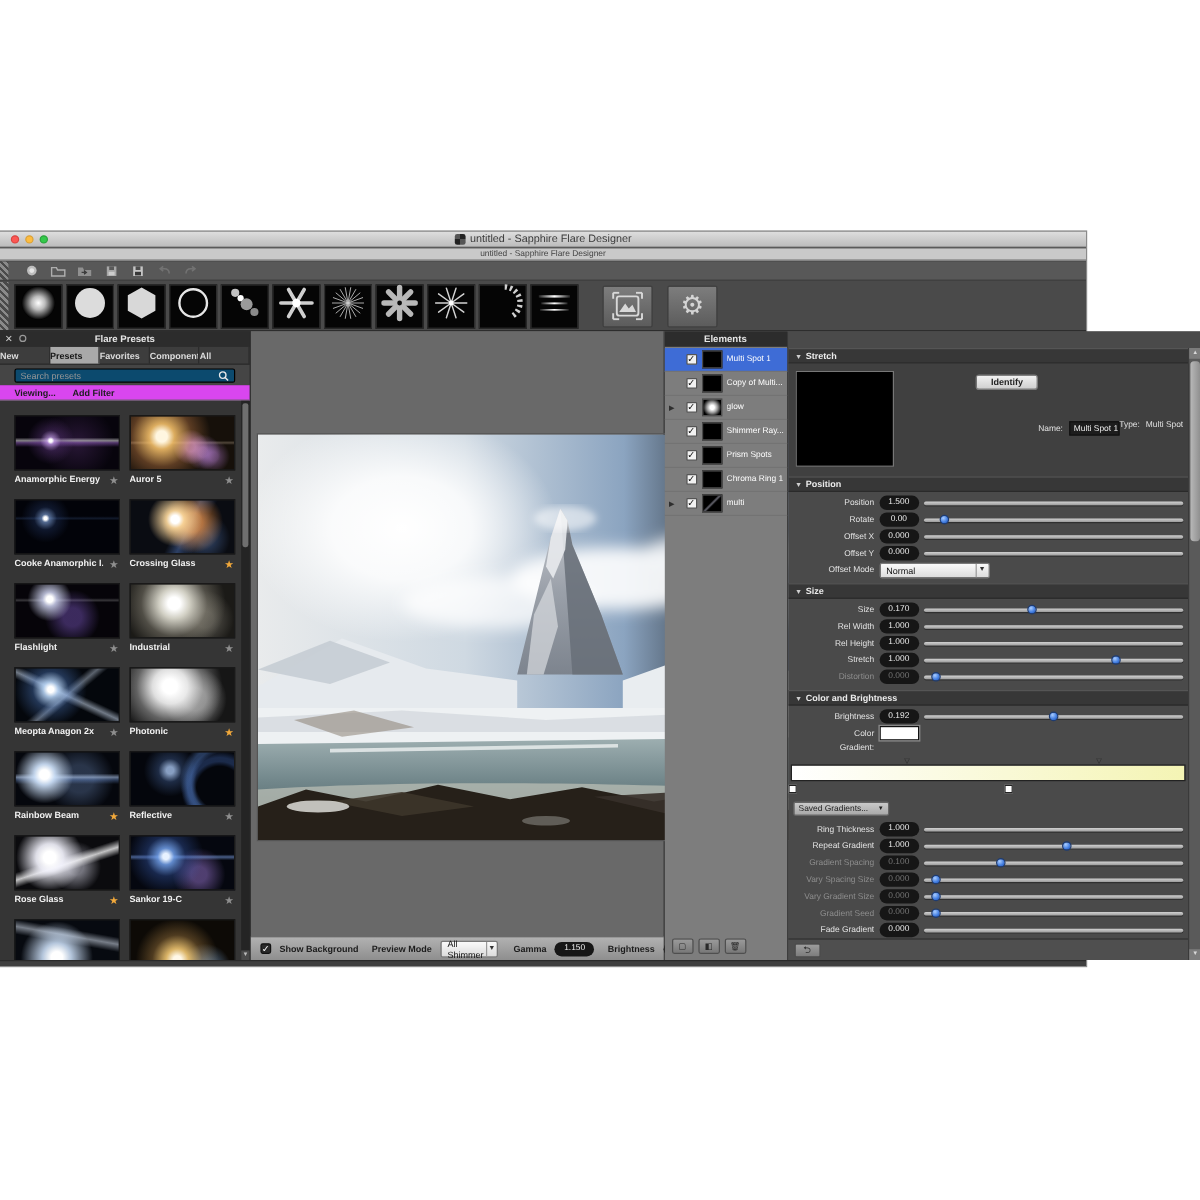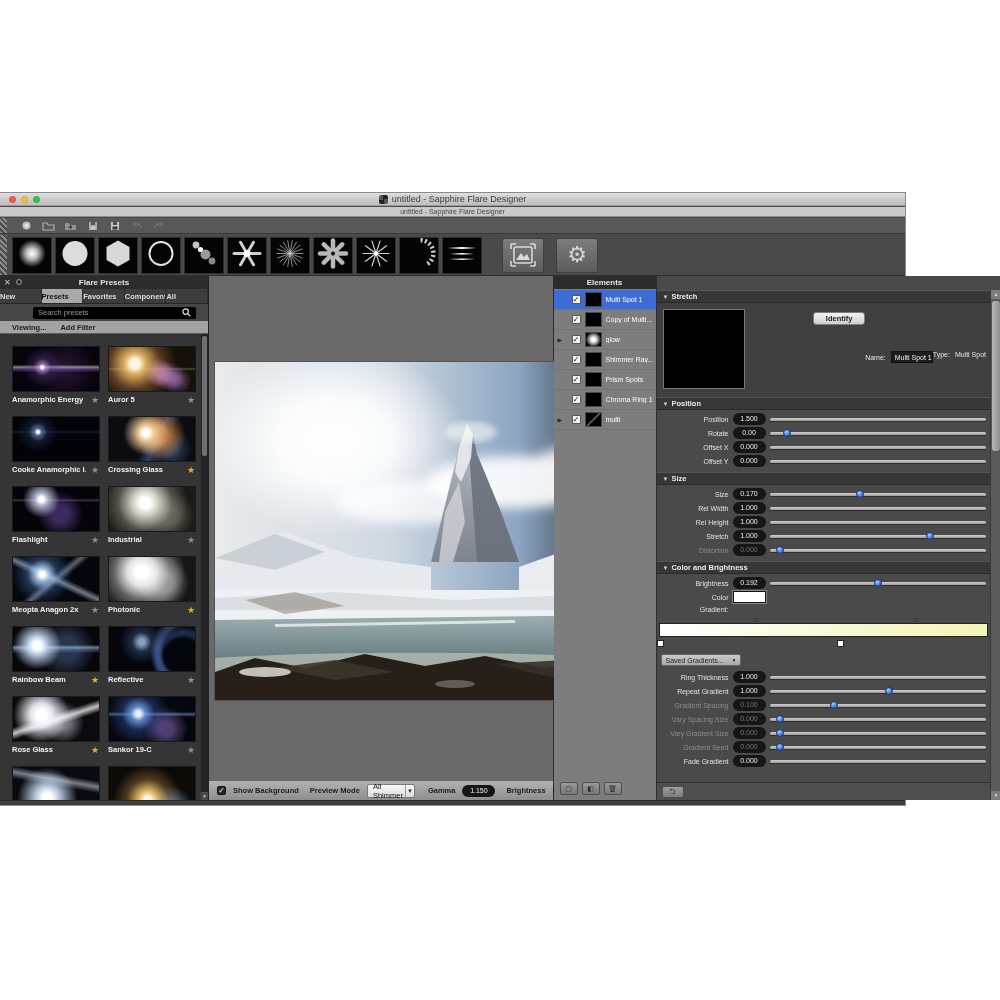--- a/index.html
+++ b/index.html
@@ -31,23 +31,23 @@
   .main{position:absolute;left:0;top:83px;width:1000px;height:524px;display:flex;}
   .panelhdr{height:13px;background:#2c2c2c;color:#e6e6e6;font-size:8px;font-weight:bold;text-align:center;line-height:13px;position:relative;}
   
   .presets{width:209px;height:100%;background:#353535;position:relative;flex:none;border-right:1px solid #222;}
   .ph-close{position:absolute;left:4px;top:0;color:#cfcfcf;font-size:8px;font-weight:normal;}
   .ph-dot{position:absolute;left:16px;top:3px;width:6px;height:6px;border:1px solid #9a9a9a;border-radius:50%;}
   .tabs{height:15px;background:#3d3d3d;display:flex;border-bottom:1px solid #262626;}
   .tab{flex:1;font-size:7.5px;font-weight:bold;color:#dddddd;text-align:left;line-height:15px;border-right:1px solid #2c2c2c;white-space:nowrap;overflow:hidden;}
   .tab.active{background:#a9a9a9;color:#151515;}
   .searchrow{height:17px;background:#454545;display:flex;align-items:center;padding:0 12px;}
-  .searchbox{flex:1;height:12px;background:#000000;border:1px solid #000;border-radius:2px;display:flex;align-items:center;padding:0 4px;margin-left:21px;}
+  .searchbox{flex:1;height:12px;background:#0c4a6e;border:1px solid #000;border-radius:2px;display:flex;align-items:flex-end;padding:0 4px;}
   .searchbox span{flex:1;font-size:7.5px;color:#969696;}
-  .viewrow{height:13px;background:#a3a3a3;display:flex;align-items:center;gap:14px;padding:0 12px;border-bottom:1px solid #5c5c5c;}
+  .viewrow{height:13px;background:#d946ef;display:flex;align-items:center;gap:14px;padding:0 12px;border-bottom:1px solid #5c5c5c;}
   .viewrow b{font-size:7.5px;color:#1d1d1d;}
   .grid{position:absolute;left:0;top:58px;bottom:0;right:7px;overflow:hidden;padding:12px 0 0 12px;display:flex;flex-wrap:wrap;column-gap:8px;row-gap:12px;align-content:flex-start;}
   .cell{width:88px;height:58px;position:relative;}
   .thumb{width:88px;height:46px;background:#000;border:1px solid #1a1a1a;}
   .cellname{font-size:7.5px;font-weight:bold;color:#f2f2f2;margin-top:3px;white-space:nowrap;overflow:hidden;width:74px;}
   .star{position:absolute;right:1px;bottom:-1px;font-size:9px;color:#8f8f8f;}
   .star.fav{color:#f2a93b;}
   .pscroll{position:absolute;right:0;top:58px;bottom:0;width:7px;background:#242424;}
   .pscroll .pthumb{position:absolute;left:1px;top:2px;width:5px;height:120px;background:#6f6f6f;border-radius:2px;}
   .pscroll .parrow{position:absolute;left:0;bottom:0;width:7px;height:8px;background:#4a4a4a;color:#bbb;font-size:5px;text-align:center;line-height:8px;}
@@ -610,20 +610,27 @@
               </div>
             </div>
             <div class="prow">
               <span class="plabel">Offset Y</span>
               <div class="pill">0.000</div>
               <div class="slider">
                 <div class="strack"></div>
               </div>
             </div>
           </div>
+        <div class="prow">
+          <span class="plabel">Offset Mode</span>
+          <div class="dropdown modedrop">
+            <span>Normal</span>
+            <span class="arr">▼</span>
+          </div>
+        </div>
         <div style="height:4px;"></div>
 
         <div class="sect"><span class="tri">▼</span><span>Size</span></div>
         <div id="size-rows" style="padding-top:2px;">
             <div class="prow">
               <span class="plabel">Size</span>
               <div class="pill">0.170</div>
               <div class="slider">
                 <div class="strack"></div>
                 <div class="shandle" style="left: calc(42% - 4px);"></div>

